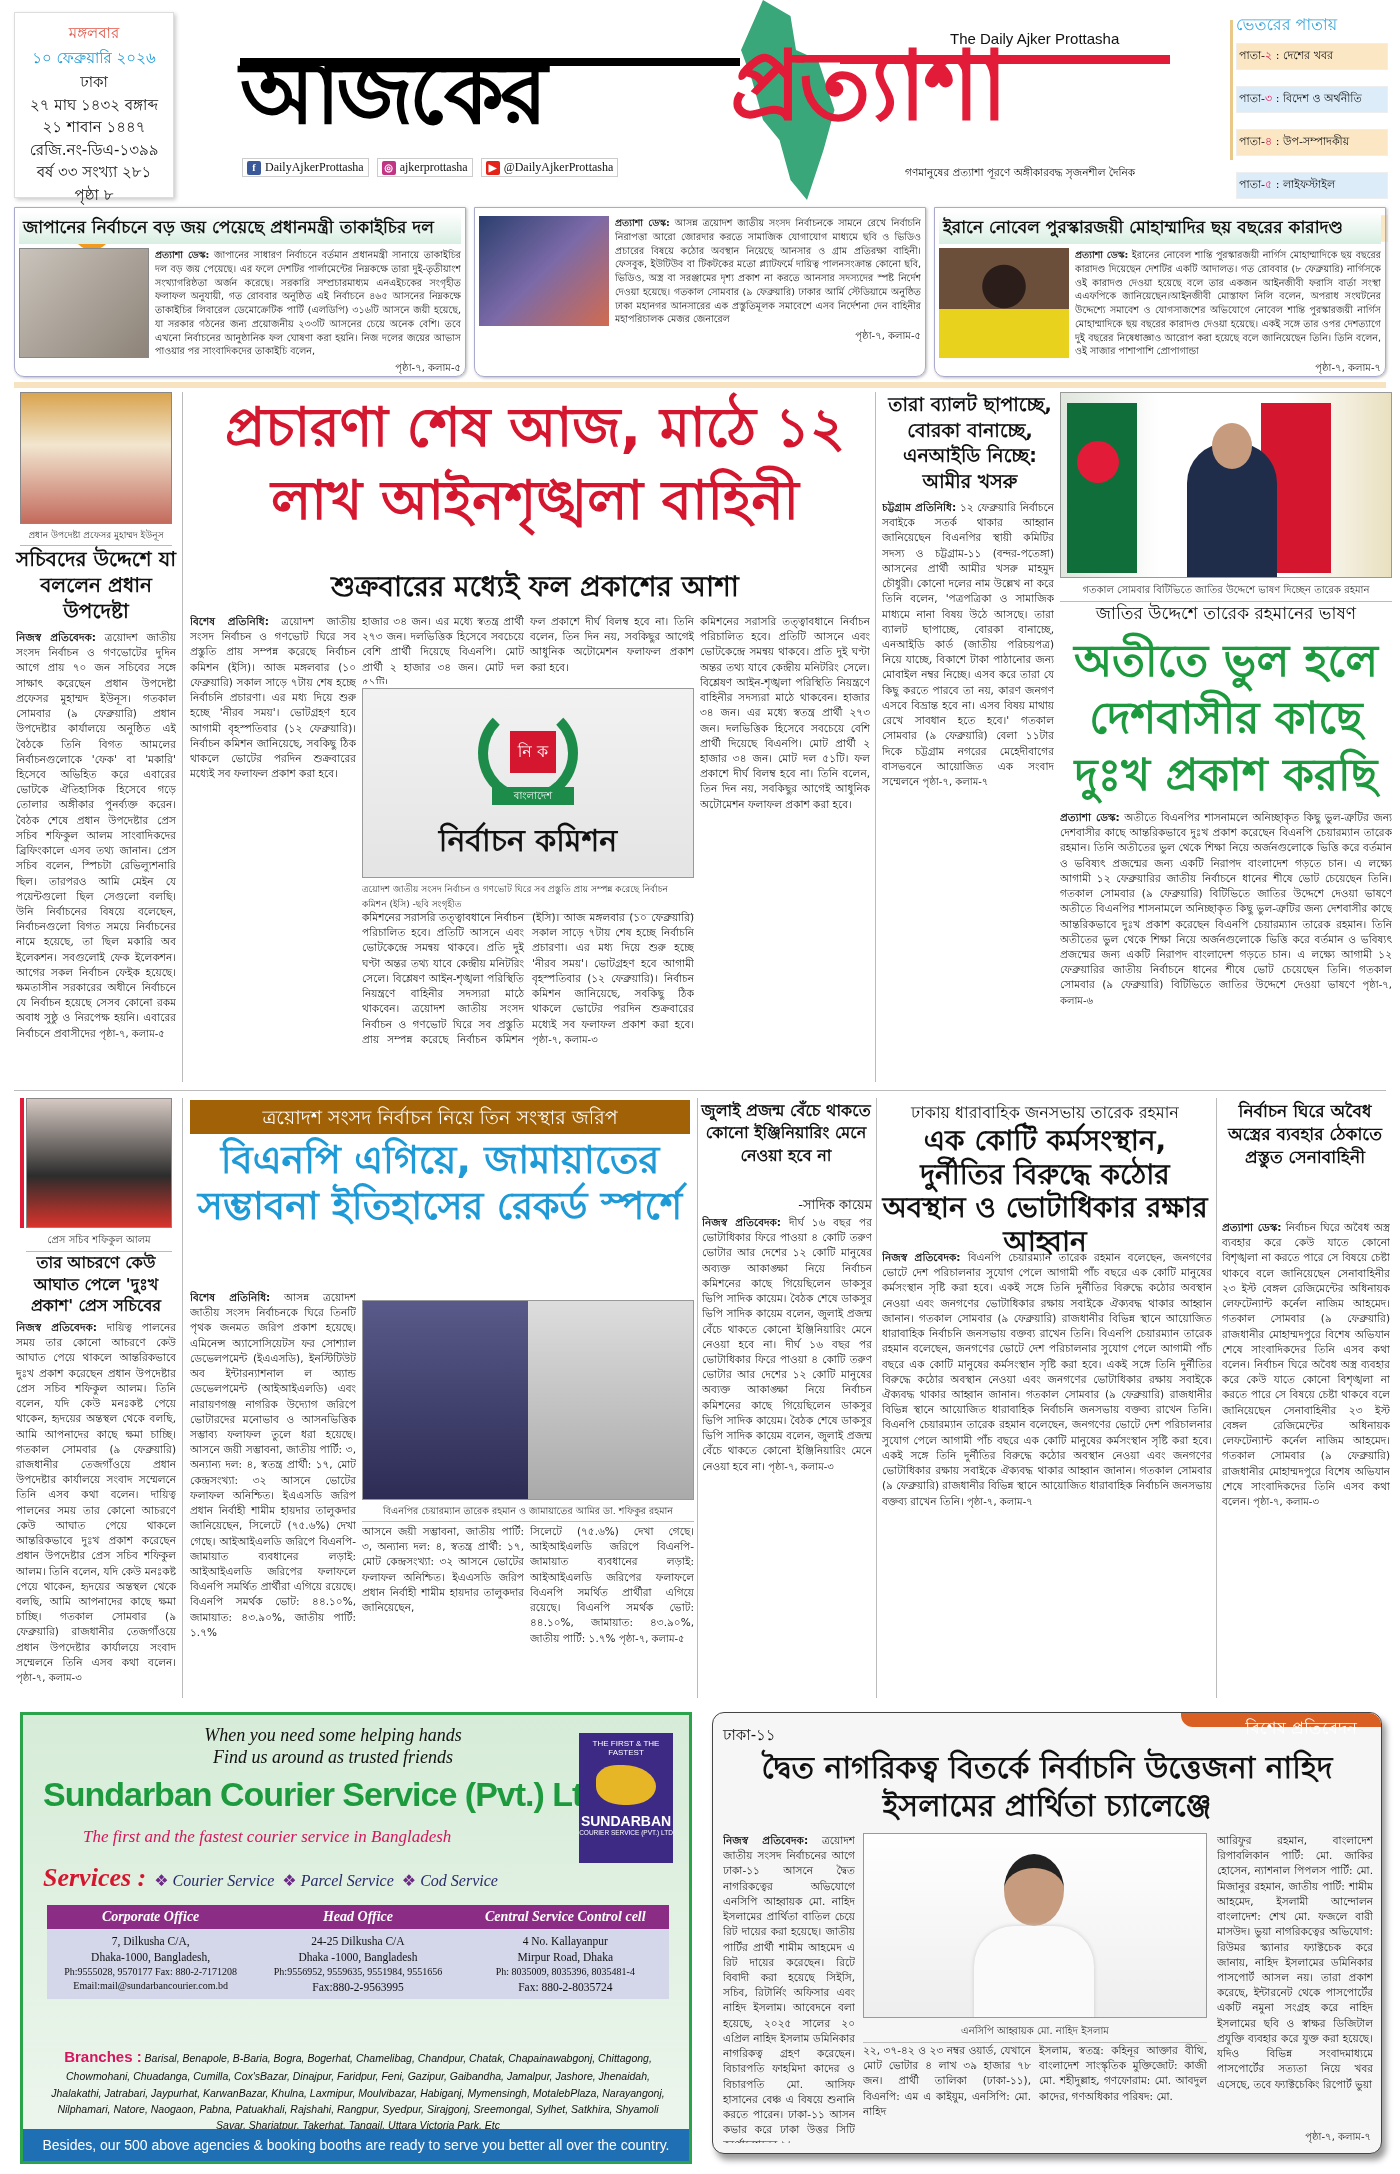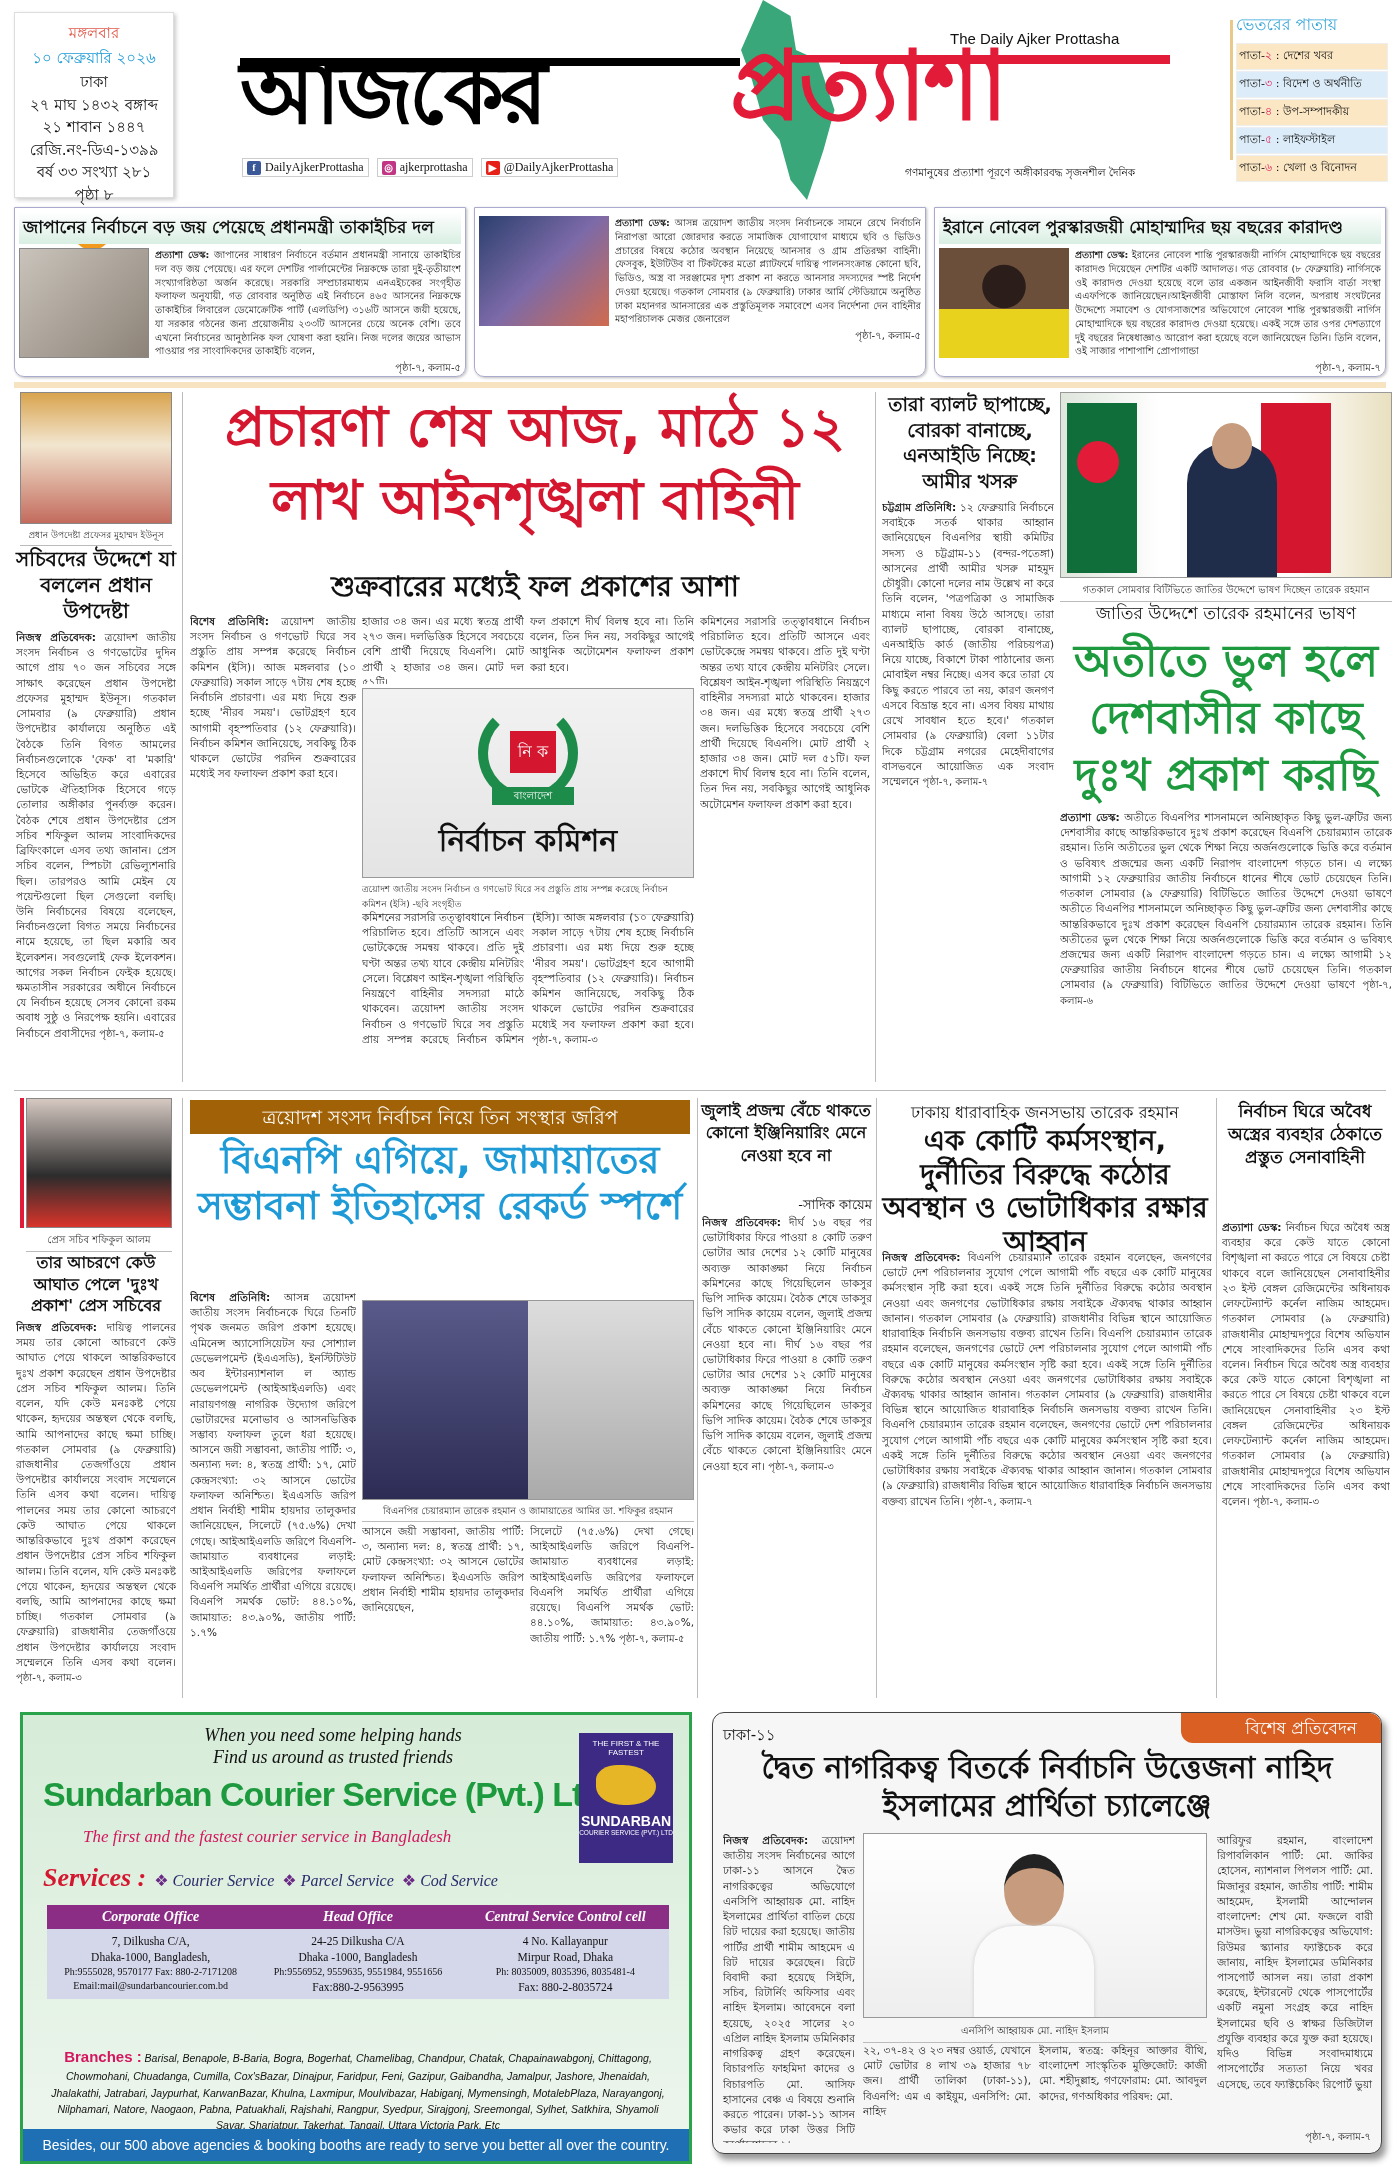--- a/index.html
+++ b/index.html
@@ -22,21 +22,21 @@
 #map{left:730px;top:0;width:110px;height:200px;background:#3aa77a;clip-path:polygon(30% 0,55% 8%,60% 25%,80% 30%,95% 55%,85% 75%,70% 100%,55% 90%,45% 70%,30% 60%,20% 40%,10% 25%)}
 #logo-right{left:730px;top:38px;font-size:96px;font-weight:900;color:#e11b38;line-height:1;letter-spacing:-3px}
 #logo-bar2{left:840px;top:55px;width:330px;height:9px;background:#e11b38}
 #eng-name{left:950px;top:30px;font-size:15px;color:#111;font-family:"Liberation Sans",sans-serif}
 #tagline{left:905px;top:165px;font-size:10.5px;color:#111}
 #socials{left:242px;top:158px;display:flex;gap:8px;font-family:"Liberation Serif",serif;font-size:12px}
 .soc{display:flex;align-items:center;gap:4px;border:1px solid #ccc;padding:1px 4px}
 .soc .ic{width:14px;height:14px;display:inline-flex;align-items:center;justify-content:center;color:#fff;font-size:10px;font-weight:bold;border-radius:2px}
 #inside{left:1236px;top:12px;width:152px}
 #inside .title{color:#3aa6d8;font-size:16px;margin-bottom:4px}
-#inside .row{font-size:11px;padding:3px 2px;margin-bottom:1px;border:1px solid #eee}
+#inside .row{font-size:11px;padding:3px 2px;margin-bottom:16px;border:1px solid #eee}
 #inside .row .num{color:#e0245e}
 #inside-bar{left:1230px;top:20px;width:3px;height:140px;background:#e8c98a}
 
 .topbox{top:207px;height:170px;border:1px solid #aac;border-radius:0 0 10px 10px;box-shadow:1px 1px 3px #bbb;padding:4px}
 .topbox .hd{font-size:17px;font-weight:bold;background:linear-gradient(#fff,#d9efe3);padding:2px 4px;white-space:nowrap;overflow:hidden}
 .topbox .inner{display:flex;gap:6px;margin-top:4px}
 .topbox .ph{width:130px;height:110px;flex-shrink:0}
 .sep-band{left:14px;top:382px;width:1372px;height:6px;background:#f7e3c0}
 
 #lead-h1{left:190px;top:392px;width:690px;text-align:center;color:#d4162f;font-size:54px;font-weight:bold;line-height:1.35}
@@ -85,21 +85,21 @@
 #ad .offices{position:absolute;left:24px;top:190px;width:622px;font-family:"Liberation Serif",serif}
 #ad .offices .hdr{display:flex;background:#8c2d85;color:#fff;font-style:italic;font-weight:bold;font-size:14px;height:24px;align-items:center}
 #ad .offices .cols{display:flex;background:#d4d6ea;font-size:11.5px;line-height:1.4;padding:4px 0}
 #ad .offices .c{flex:1;text-align:center}
 #ad .branches{position:absolute;left:24px;top:330px;width:622px;font-family:"Liberation Sans",sans-serif;font-style:italic;font-size:10.5px;line-height:1.55;text-align:center}
 #ad .branches .lbl{color:#d4165f;font-weight:bold;font-style:normal;font-size:15px}
 #ad .foot{position:absolute;left:0;bottom:0;width:100%;height:32px;background:#1f6fb4;color:#fff;text-align:center;line-height:32px;font-family:"Liberation Sans",sans-serif;font-size:14px}
 
 #nahid{left:712px;top:1712px;width:670px;height:442px;border:1px solid #444;border-radius:12px;background:#f6f6f6;box-shadow:4px 6px 6px #999}
 #nahid .place{position:absolute;left:10px;top:10px;font-size:15px}
-#nahid .badge{position:absolute;right:0;top:0;width:200px;height:30px;background:#d95f22;color:#fff;font-size:17px;text-align:right;padding-right:24px;line-height:30px;border-radius:0 12px 0 12px}
+#nahid .badge{position:absolute;right:0;top:0;width:200px;height:14px;background:#d95f22;color:#fff;font-size:17px;text-align:right;padding-right:24px;line-height:30px;border-radius:0 12px 0 12px}
 #nahid .h{position:absolute;left:0;top:36px;width:100%;text-align:center;font-size:30px;font-weight:bold;line-height:1.25}
 #nahid .ph{position:absolute;left:150px;top:120px;width:344px;height:185px;background:linear-gradient(#fff,#eee);border:1px solid #999;overflow:hidden}
 #nahid .ph .head{position:absolute;left:140px;top:20px;width:60px;height:72px;border-radius:50%;background:#c79b7d;border-top:14px solid #222}
 #nahid .ph .body{position:absolute;left:110px;top:92px;width:120px;height:100px;background:#fafafa;border-radius:40px 40px 0 0;box-shadow:0 0 4px #ccc}
 </style>
 </head>
 <body>
 
 <div id="datebox" class="abs">
   <div class="day">মঙ্গলবার</div>

